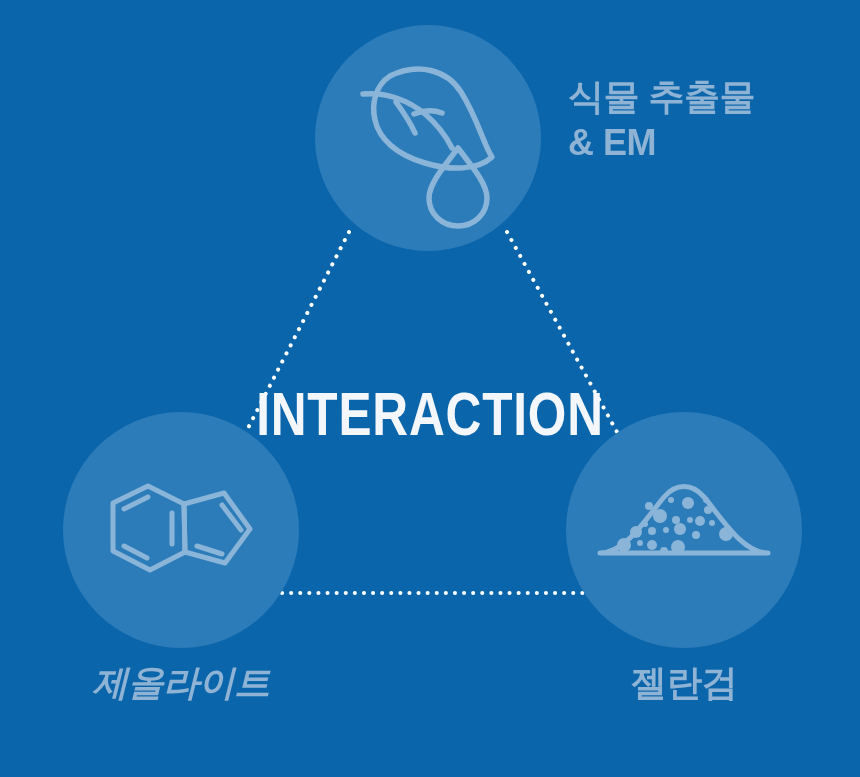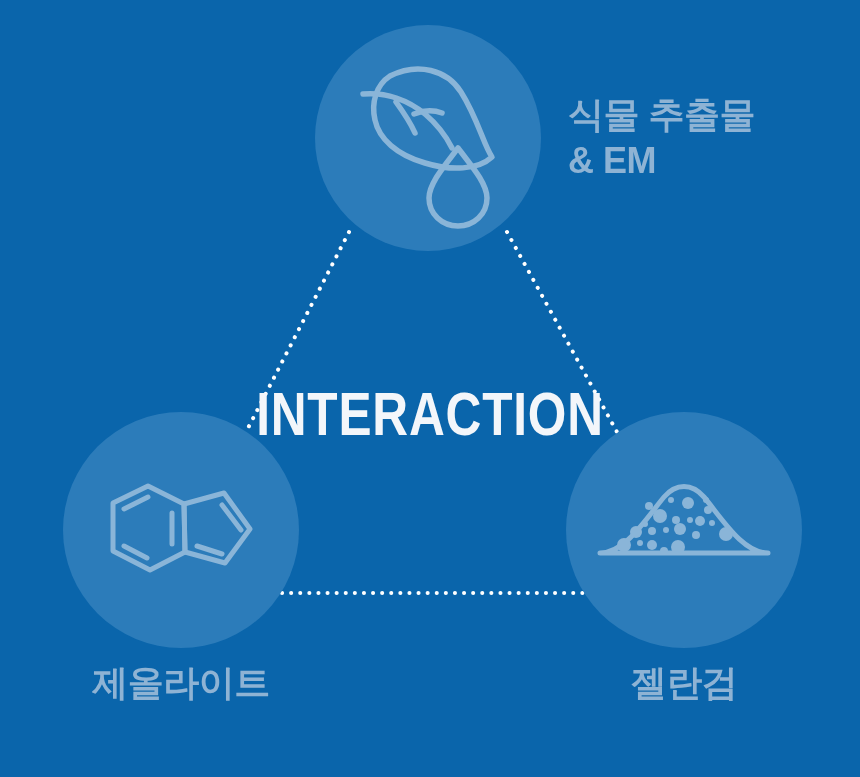--- a/index.html
+++ b/index.html
@@ -28,28 +28,29 @@
     font-family: "Liberation Sans", sans-serif;
     font-weight: 700;
     font-size: 36px;
     line-height: 1.28;
     letter-spacing: -0.5px;
     white-space: pre-line;
     -webkit-font-smoothing: antialiased;
   }
   #label-plant {
     left: 568px;
-    top: 92px;
+    top: 74px;
     text-align: left;
   }
   #label-zeolite {
     left: 0px;
     top: 660px;
     width: 362px;
     text-align: center;
+    font-style: italic;
   }
   #label-gellan {
     left: 505px;
     top: 660px;
     width: 358px;
     text-align: center;
   }
   #center-title {
     position: absolute;
     left: 0;

